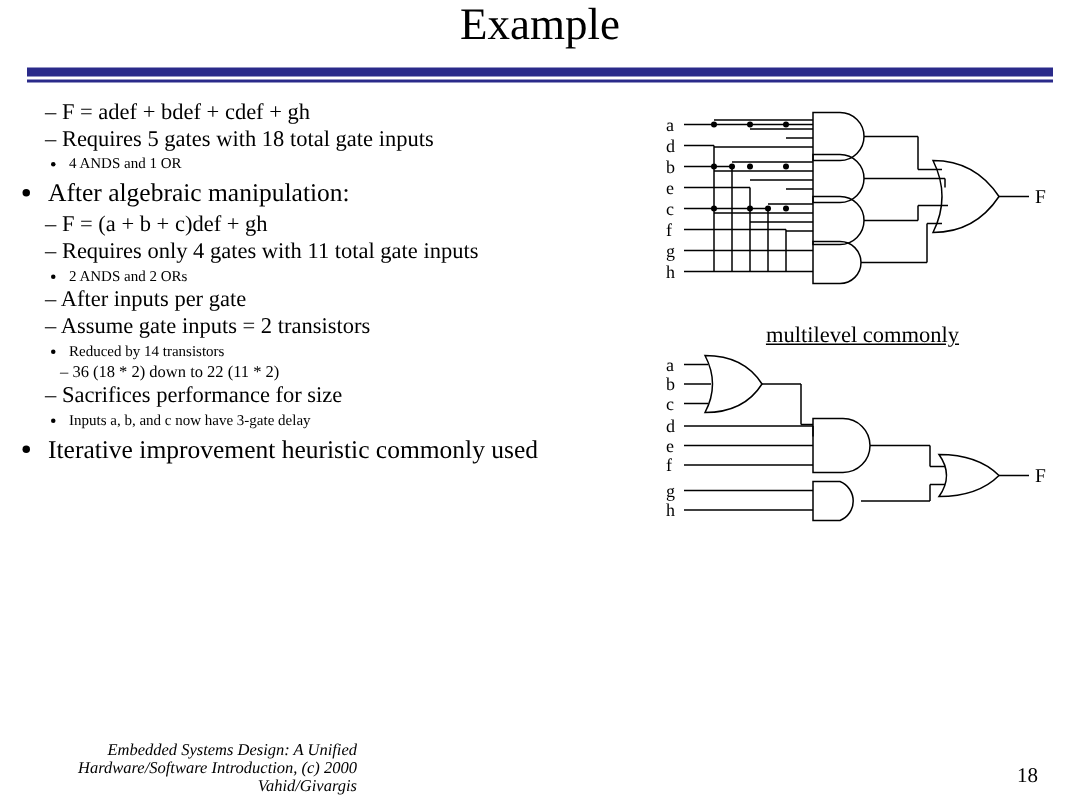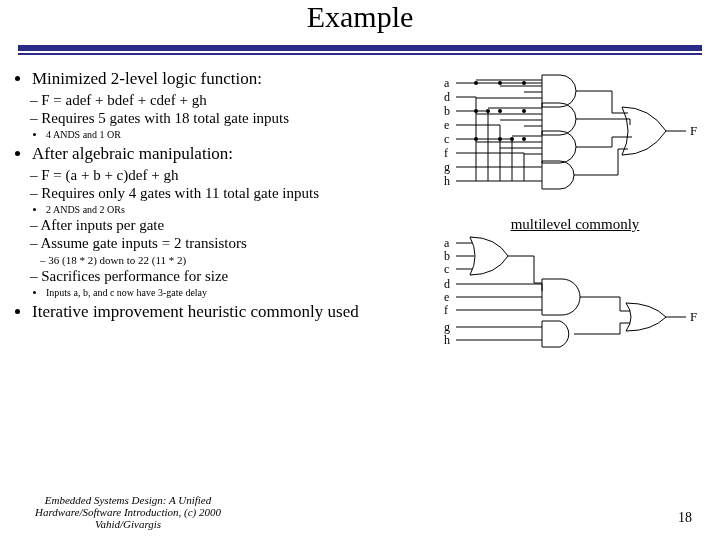--- a/index.html
+++ b/index.html
@@ -52,21 +52,21 @@
   ul.b4 > li { font-size: 11px; }
   ul.b4 > li::before { content: "– "; }
   .footer {
     position: absolute;
     left: 18px;
     bottom: 10px;
     font-style: italic;
     font-size: 11px;
     line-height: 1.1;
     width: 220px;
-    text-align: center;
+    text-align: right;
   }
   .pagenum {
     position: absolute;
     right: 28px;
     bottom: 14px;
     font-size: 14px;
   }
   .diagram-title {
     text-decoration: underline;
     font-size: 15px;
@@ -80,43 +80,43 @@
 </style>
 </head>
 <body>
 
 <div class="title">Example</div>
 <div class="hr-outer"></div>
 <div class="hr-inner"></div>
 
 <div class="content">
   <div class="left">
-    <ul class="b1">
-      <li>Minimized 2-level logic function:</li>
-    </ul>
     <ul class="b2">
       <li>F = adef + bdef + cdef + gh</li>
       <li>Requires 5 gates with 18 total gate inputs</li>
     </ul>
     <ul class="b3">
       <li>4 ANDS and 1 OR</li>
     </ul>
     <ul class="b1">
       <li>After algebraic manipulation:</li>
     </ul>
     <ul class="b2">
       <li>F = (a + b + c)def + gh</li>
       <li>Requires only 4 gates with 11 total gate inputs</li>
     </ul>
     <ul class="b3">
       <li>2 ANDS and 2 ORs</li>
     </ul>
     <ul class="b2">
       <li>After inputs per gate</li>
       <li>Assume gate inputs = 2 transistors</li>
+    </ul>
+    <ul class="b3">
+      <li>Reduced by 14 transistors</li>
     </ul>
     <ul class="b4">
       <li>36 (18 * 2) down to 22 (11 * 2)</li>
     </ul>
     <ul class="b2">
       <li>Sacrifices performance for size</li>
     </ul>
     <ul class="b3">
       <li>Inputs a, b, and c now have 3-gate delay</li>
     </ul>

